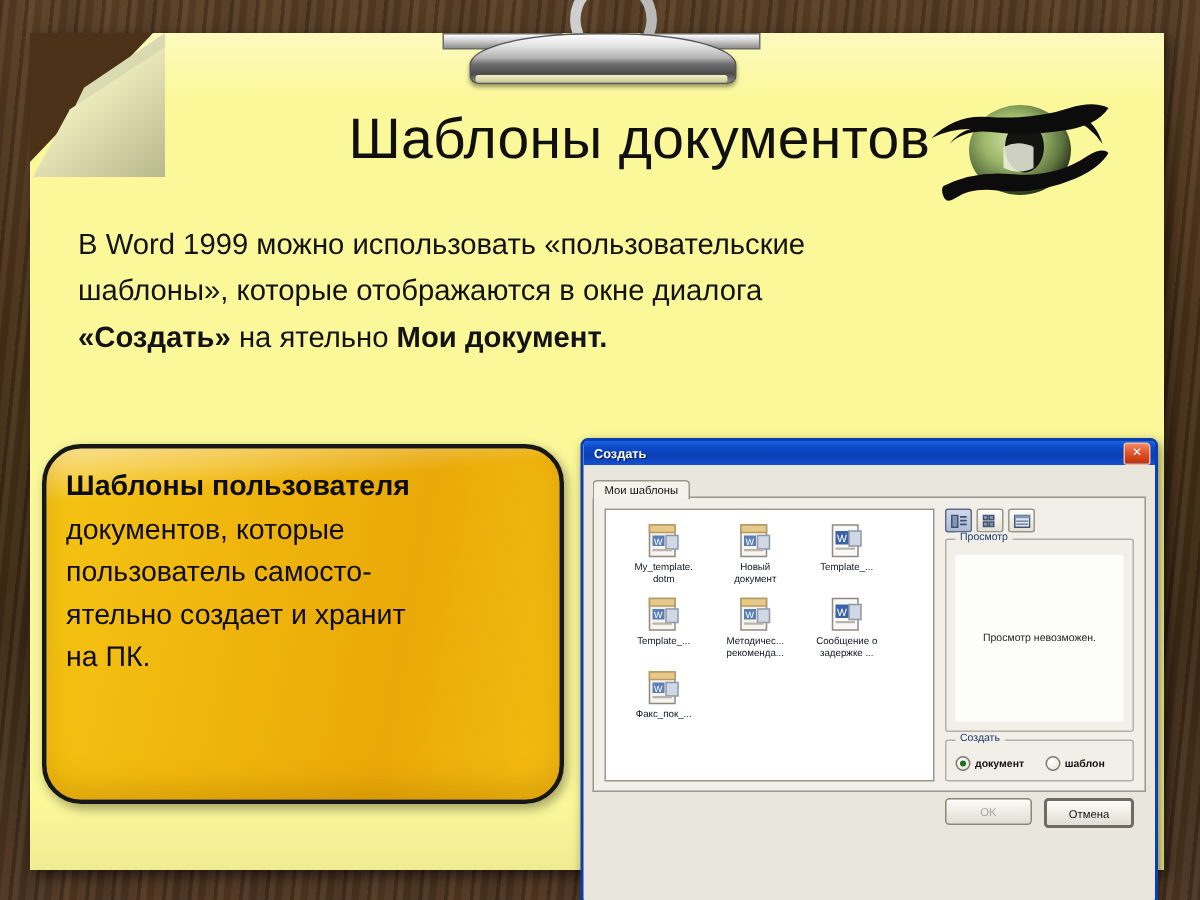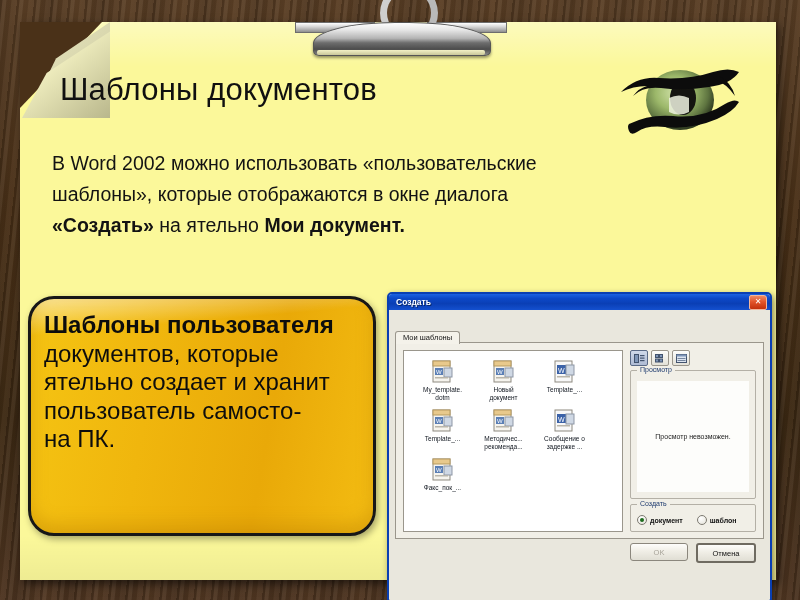--- a/index.html
+++ b/index.html
@@ -78,22 +78,22 @@
   }
   .clip-lip{
     position:absolute;left:14px;top:50px;width:168px;height:5px;
     background:linear-gradient(180deg,#f3f1c6,#c9c79a);
     border-radius:2px;
   }
 
   
   .title{
     position:absolute;left:60px;top:72px;width:560px;
-    text-align:left;
-    font-size:31px;font-weight:400;color:#101010;
+    text-align:right;
+    font-size:38px;font-weight:400;color:#101010;
     letter-spacing:0.2px;white-space:nowrap;
   }
 
   
   .eye{position:absolute;left:617px;top:62px;width:126px;height:72px;}
   .eye svg{display:block;}
 
   
   .body-text{
     position:absolute;left:52px;top:148px;width:700px;
@@ -109,21 +109,21 @@
     border:3px solid #171717;
     border-radius:26px;
     background:
       linear-gradient(175deg, rgba(255,255,255,0.55) 0%, rgba(255,255,255,0.0) 14%),
       linear-gradient(100deg,#f5c413 0%,#f0b60d 35%,#e9a908 68%,#f3bc12 100%);
     box-shadow:2px 3px 7px rgba(0,0,0,0.35), inset 0 -9px 16px rgba(180,120,0,0.35);
     box-sizing:border-box;
     padding:12px 13px 10px 13px;
   }
   .callout-text{
-    font-size:24px;line-height:28.5px;color:#0d0d0d;text-align:justify;
+    font-size:19px;line-height:28.5px;color:#0d0d0d;text-align:justify;
   }
   .callout-text b{font-weight:bold;}
   .callout-text .lastline{text-align:left;}
 
   
   .dlg{
     position:absolute;left:387px;top:292px;width:385px;height:310px;
     background:#e9e7dd;
     border:2px solid #0a3fb2;
     border-radius:5px 5px 3px 3px;
@@ -143,21 +143,21 @@
     text-shadow:1px 1px 0 rgba(0,0,0,0.45);
     flex:1;
   }
   .dlg-close{
     width:16px;height:13px;margin-right:1px;
     background:linear-gradient(180deg,#f08a62 0%,#e2542a 45%,#c2300c 100%);
     border:1px solid #f3b79c;border-radius:2px 3px 2px 2px;
     color:#fff;font-size:8px;font-weight:bold;line-height:11px;text-align:center;
     cursor:pointer;
   }
-  .dlg-inner{padding:19px 6px 4px 6px;}
+  .dlg-inner{padding:8px 6px 4px 6px;}
   .tabstrip{display:flex;align-items:flex-end;height:14px;}
   .tab{
     background:#f4f2ea;border:1px solid #9a968c;border-bottom:none;
     border-radius:3px 3px 0 0;
     padding:1px 7px 2px 7px;font-size:7.5px;color:#111;
     position:relative;top:1px;z-index:2;
   }
   .tabline{flex:1;border-bottom:1px solid #9a968c;height:0;position:relative;top:0px;}
   .tabpage{
     border:1px solid #9a968c;border-top:none;
@@ -256,31 +256,31 @@
       <ellipse cx="63" cy="38" rx="34" ry="30" fill="url(#iris)"></ellipse>
       <ellipse cx="66" cy="36" rx="13" ry="17" fill="#141410"></ellipse>
       <path d="M52 36 q10 -5 20 0 l0 14 q-10 5 -20 0 z" fill="#eef2e0" opacity="0.85"></path>
       <path d="M4 30 q16 -16 38 -14 q30 2 54 -6 q16 -5 26 0 q-8 12 -30 15 q-26 4 -48 1 q-18 -2 -28 8 q6 -8 14 -10 q-14 0 -26 6 z" fill="#0c0c0c"></path>
       <path d="M12 62 q20 -10 44 -8 q30 3 52 -12 q10 -6 14 -2 q-6 10 -22 17 q-26 11 -52 8 q-18 -2 -28 5 q-6 4 -8 -1 q-2 -5 0 -7 z" fill="#0c0c0c"></path>
       <path d="M96 16 q14 6 22 18 q-4 -14 -16 -20 z" fill="#0c0c0c"></path>
     </svg>
   </div>
 
   <div class="body-text">
-    <div>В Word 2002 можно использовать «пользовательские</div>
+    <div>В Word 1999 можно использовать «пользовательские</div>
     <div>шаблоны», которые отображаются в окне диалога</div>
     <div class="lastline"><b>«Создать»</b><span> на ятельно </span><b>Мои документ.</b></div>
   </div>
 
   <div class="callout">
     <div class="callout-text">
       <div style="text-align:left"><b>Шаблоны пользователя</b></div>
       <div>документов, которые</div>
+      <div>пользователь самосто-</div>
       <div>ятельно создает и хранит</div>
-      <div>пользователь самосто-</div>
       <div class="lastline">на ПК.</div>
     </div>
   </div>
 
   <div class="dlg">
     <div class="dlg-title">
       <div class="dlg-title-text">Создать</div>
       <div class="dlg-close">✕</div>
     </div>
 

